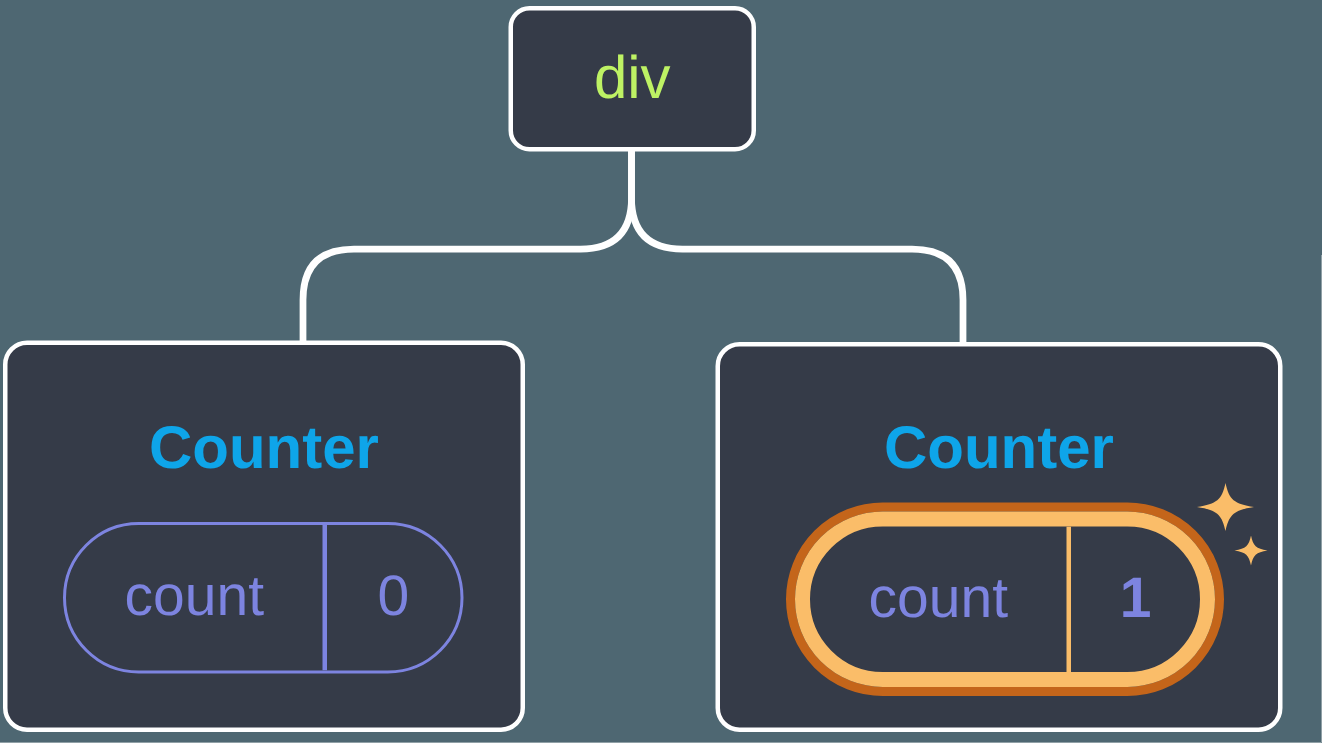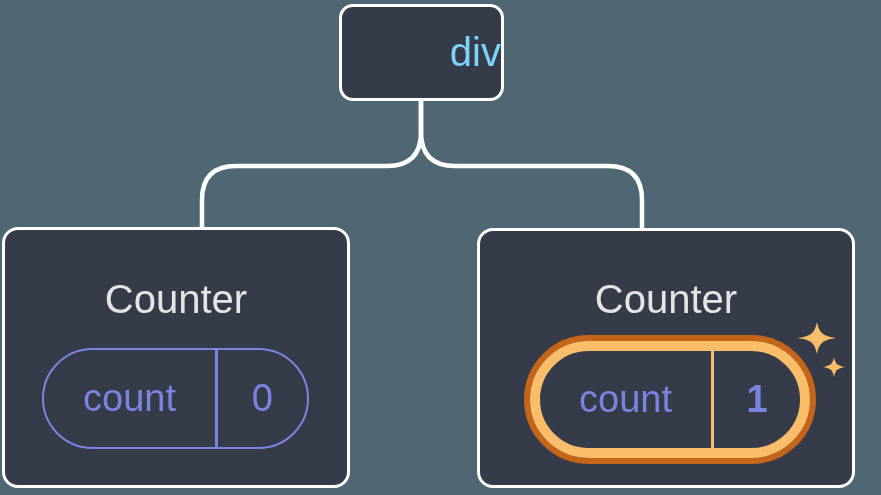--- a/index.html
+++ b/index.html
@@ -15,31 +15,31 @@
 
   .tree-node{
     position:absolute;
     background:#353b48;
     border:3px solid #ffffff;
     box-sizing:border-box;
   }
   .root-node{
     left:339px;top:4px;width:165px;height:97px;
     border-radius:14px;
-    display:flex;align-items:center;justify-content:flex-end;
-    color:#7dd3fc;font-size:40px;font-weight:500;
+    display:flex;align-items:center;justify-content:center;
+    color:#bef264;font-size:40px;font-weight:500;
   }
   .counter-card{border-radius:16px;}
   .counter-card.left{left:2px;top:227px;width:348px;height:261px;}
   .counter-card.right{left:477px;top:228px;width:378px;height:260px;}
 
   .card-title{
     position:absolute;top:47px;left:0;right:0;
-    text-align:center;color:#e5e5e5;
-    font-size:40px;font-weight:400;
+    text-align:center;color:#0ea5e9;
+    font-size:40px;font-weight:700;
   }
   .counter-card.right .card-title{top:46px;}
 
   
   .state-pill{
     position:absolute;left:37px;top:118px;
     width:267px;height:101px;
     border:2.5px solid #7d84e0;
     border-radius:999px;
     box-sizing:border-box;

